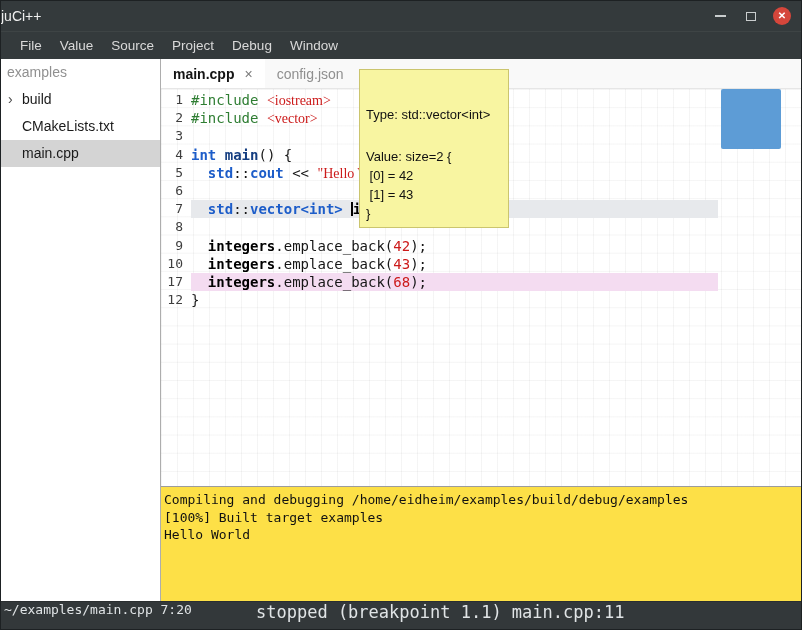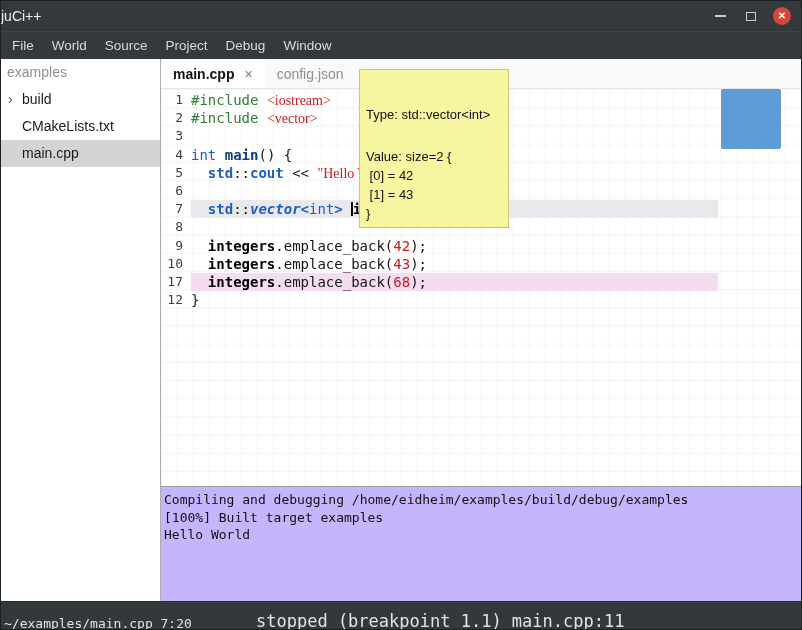--- a/index.html
+++ b/index.html
@@ -10,21 +10,21 @@
   .titlebar { height:30px; background:var(--titlebar_bg,#343a3c); position:relative; display:flex; align-items:center; }
   .title { color:#efefef; font-size:14px; }
   .win-controls { position:absolute; right:10px; top:0; height:30px; display:flex; align-items:center; gap:13px; }
   .wbtn { width:18px; height:18px; display:flex; align-items:center; justify-content:center; cursor:default; }
   .min-glyph { width:11px; height:2px; background:#c9cdce; display:block; }
   .restore-glyph { width:10px; height:9px; border:1px solid #c9cdce; display:block; }
   .wbtn.close { width:18px; height:18px; border-radius:50%; background:var(--close_button_red,#d5463b); }
   .close-glyph { color:#fff; font-size:10px; line-height:1; font-weight:bold; }
 
   
-  .menubar { height:28px; background:var(--titlebar_bg,#343a3c); border-top:1px solid rgba(255,255,255,0.05); display:flex; align-items:center; padding-left:2px; }
+  .menubar { height:28px; background:var(--titlebar_bg,#343a3c); border-top:1px solid rgba(255,255,255,0.05); display:flex; align-items:center; padding-left:10px; }
   .menu-item { color:#d9d9d9; font-size:13.5px; padding:0 9px; height:28px; line-height:28px; }
 
   
   .body { display:flex; height:542px; }
   .sidebar { width:160px; background:#fff; border-right:1px solid #adadad; flex:none; }
   .sb-header { height:27px; line-height:27px; padding-left:6px; color:#909090; font-size:14px; }
   .tree-item { height:27px; line-height:27px; font-size:14px; color:#1a1a1a; position:relative; padding-left:21px; white-space:nowrap; }
   .tree-item.selected { background:var(--sidebar_selected_bg,#d4d4d4); }
   .chevron { position:absolute; left:7px; top:0; color:#4a4a4a; font-size:14px; }
 
@@ -43,34 +43,34 @@
       linear-gradient(to bottom, rgba(110,110,110,0.07) 1px, transparent 1px);
     background-size:16px 18.2px; }
   .ed-row { display:flex; height:18.2px; width:557px; }
   .ln { width:30px; padding-right:8px; text-align:right; font-family:"DejaVu Sans Mono",monospace; font-size:13px; line-height:18.2px; color:#3e3e3e; flex:none; }
   .code { flex:1; font-family:"DejaVu Sans Mono",monospace; font-size:14px; line-height:18.2px; color:#161616; white-space:pre; }
   .ed-row.current .code { background:var(--current_line_bg,#e7e9ec); }
   .ed-row.stopped .code { background:var(--breakpoint_line_bg,#f4dcf1); }
   .c-pp  { color:var(--syn_pp,#2e7d32); }
   .c-str { color:var(--syn_str,#cc1a1a);font-family:Liberation Serif, serif; }
   .c-num { color:var(--syn_num,#cc1a1a); }
-  .c-kw  { color:var(--syn_kw,#1d5dc9); font-weight:normal; }
+  .c-kw  { color:var(--syn_kw,#1d5dc9); font-weight:bold; }
   .c-ns  { color:var(--syn_ns,#1d5dc9); font-weight:bold; }
-  .c-type{ color:var(--syn_type,#1d5dc9); font-weight:bold;font-style:italic; }
+  .c-type{ color:var(--syn_type,#1d5dc9); font-weight:bold; }
   .c-fn  { color:var(--syn_fn,#143d80); font-weight:bold; }
   .c-var { color:#000; font-weight:bold; }
   .cursor { display:inline-block; width:1.5px; height:14px; background:#000; vertical-align:-2px; }
   .scroll-thumb { position:absolute; left:560px; top:0; width:60px; height:60px; background:var(--scrollbar_blue,#5d9cd6); border-radius:2px; }
 
   
-  .terminal { flex:1; border-top:1px solid #9c9c9c; background:#c4b5fd; padding:4px 0 0 3px; overflow:hidden; }
+  .terminal { flex:1; border-top:1px solid #9c9c9c; background:#fde047; padding:4px 0 0 3px; overflow:hidden; }
   .term-line { font-family:"DejaVu Sans Mono",monospace; font-size:13px; line-height:17.5px; color:#111; white-space:pre; }
 
   
-  .statusbar { height:30px; background:var(--statusbar_bg,#33383a); position:relative; display:flex; align-items:flex-end; border-top:1px solid #2a2e30; }
+  .statusbar { height:30px; background:var(--statusbar_bg,#33383a); position:relative; display:flex; align-items:flex-start; border-top:1px solid #2a2e30; }
   .status-left { color:#e0e4e6; font-family:"DejaVu Sans Mono",monospace; font-size:13px; margin-left:3px; white-space:pre; }
   .status-center { position:absolute; left:255px; color:#e0e4e6; font-family:"DejaVu Sans Mono",monospace; font-size:17px; white-space:pre; }
 
   
   .tooltip { position:absolute; left:358px; top:68px; width:150px; min-height:122px; z-index:50;
     background:var(--tooltip_bg,#f8f5a1); border:1px solid var(--tooltip_border,#cbc56e);
     padding:4px 6px; font-size:13px; color:#111; }
   .tooltip-type { white-space:pre; line-height:17px;margin-top:32px; }
   .tooltip-values { margin-top:24px; }
   .tooltip-value-line { white-space:pre; line-height:19px; }
@@ -90,21 +90,21 @@
         <span class="restore-glyph"></span>
       </div>
       <div class="wbtn close">
         <span class="close-glyph">✕</span>
       </div>
     </div>
   </div>
 
   <div class="menubar" id="menubar">
       <div class="menu-item">File</div>
-      <div class="menu-item">World</div>
+      <div class="menu-item">Value</div>
       <div class="menu-item">Source</div>
       <div class="menu-item">Project</div>
       <div class="menu-item">Debug</div>
       <div class="menu-item">Window</div>
     </div>
 
   <div class="body">
     <div class="sidebar">
       <div class="sb-header">examples</div>
       <div id="tree">

